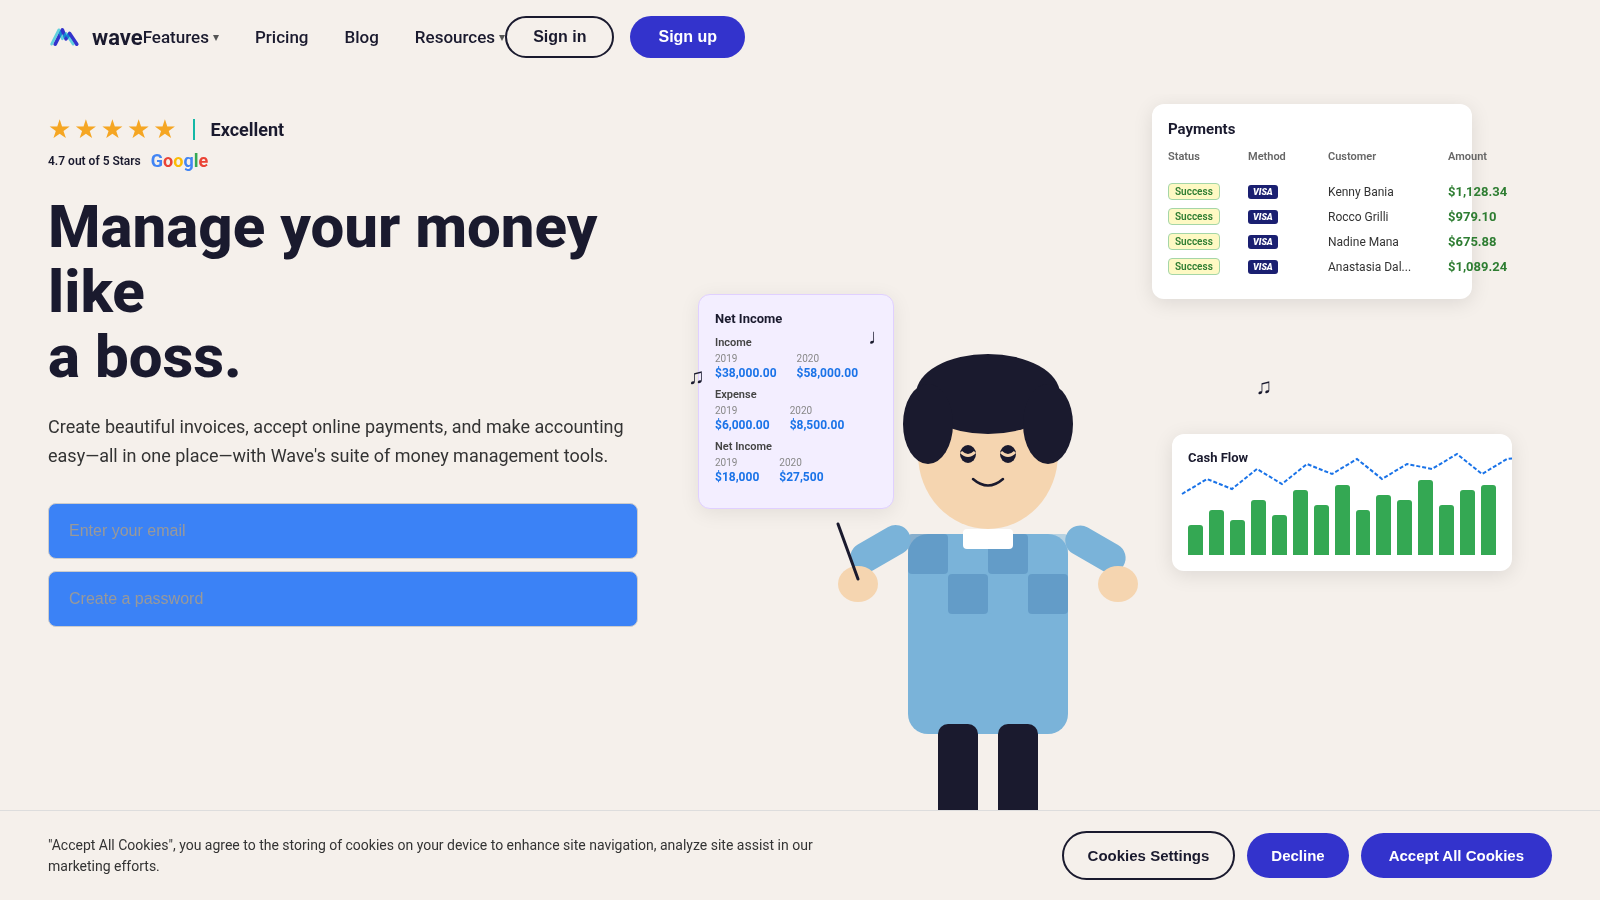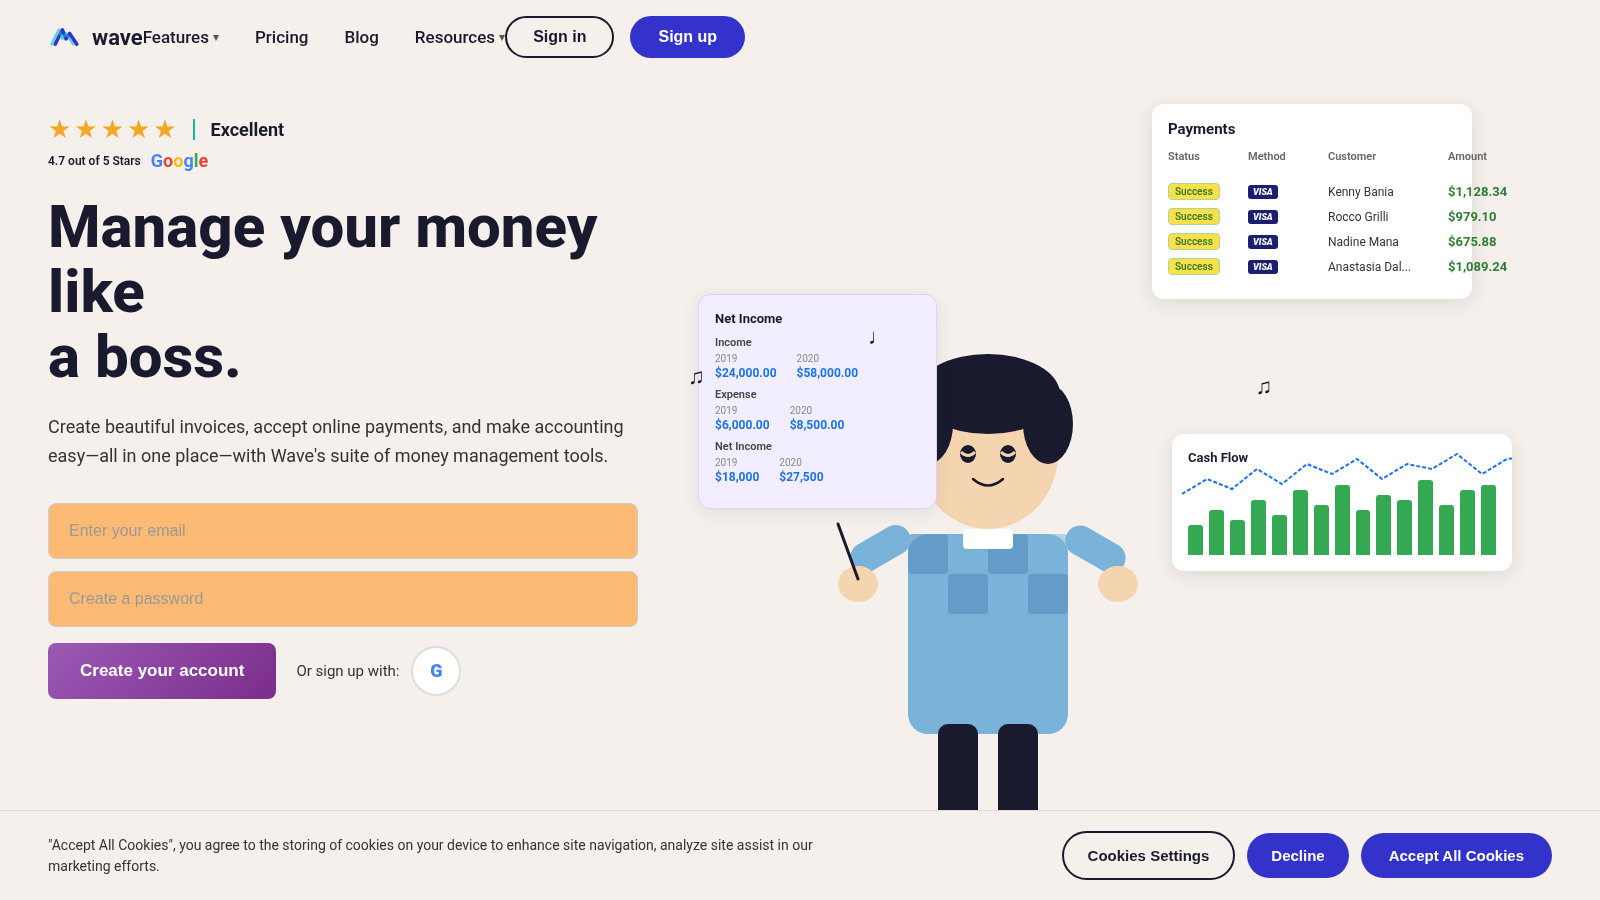--- a/index.html
+++ b/index.html
@@ -158,21 +158,21 @@
       gap: 12px;
       max-width: 590px;
     }
     .form-input {
       width: 100%;
       padding: 18px 20px;
       border: 1.5px solid #ccc;
       border-radius: 8px;
       font-size: 16px;
       color: #333;
-      background: #fdba74;
+      background: #3b82f6;
       outline: none;
     }
     .form-input::placeholder {
       color: #999;
     }
     .cta-row {
       display: flex;
       align-items: center;
       gap: 0;
       margin-top: 4px;
@@ -245,21 +245,21 @@
       margin-bottom: 20px;
     }
     .table-row-item {
       display: grid;
       grid-template-columns: 80px 80px 120px auto;
       align-items: center;
       margin-bottom: 8px;
       font-size: 12px;
     }
     .badge-success {
-      background: #fde047;
+      background: #fef9c3;
       color: #2e7d32;
       border: 1px solid #a5d6a7;
       border-radius: 4px;
       padding: 2px 6px;
       font-size: 10px;
       font-weight: 600;
       display: inline-block;
     }
     .method-visa {
       background: #1a1f71;
@@ -270,21 +270,21 @@
       font-weight: 900;
       font-style: italic;
       display: inline-block;
     }
     .amount-green { color: #2e7d32; font-weight: 700; font-size: 13px; }
 
     .card-income {
       position: absolute;
       top: 200px;
       left: 30px;
-      width: 239px;
+      width: 196px;
       background: #f3eeff;
       border-radius: 12px;
       box-shadow: 0 4px 20px rgba(0,0,0,0.08);
       padding: 16px;
       border: 1px solid #e0d0ff;
       z-index: 5;
     }
     .income-title { font-size: 13px; font-weight: 700; color: #1a1a2e; margin-bottom: 10px; }
     .income-section { margin-bottom: 8px; }
     .income-label { font-size: 11px; color: #444; font-weight: 600; margin-bottom: 4px; }
@@ -453,29 +453,20 @@
     <h1 class="headline">
       <span>Manage your money like</span><br>
       <span>a boss.</span>
     </h1>
 
     <p class="subtext">Create beautiful invoices, accept online payments, and make accounting easy—all in one place—with Wave's suite of money management tools.</p>
 
     <div class="form-group">
       <input class="form-input" type="email" placeholder="Enter your email" style="">
       <input class="form-input" type="password" placeholder="Create a password" style="">
-      <div class="cta-row">
-        <button class="btn-create">Create your account</button>
-        <div class="or-signup">
-          <span>Or sign up with:</span>
-          <div class="google-btn">
-            <span style="color:#4285F4;font-weight:900;font-size:18px;">G</span>
-          </div>
-        </div>
-      </div>
     </div>
   </div>
 
   <div class="right-panel">
 
     <div class="card-payments">
       <div class="card-title">Payments</div>
       <div class="table-header">
         <span>Status</span>
         <span>Method</span>
@@ -509,21 +500,21 @@
     </div>
 
     <div class="card-income">
       <div class="income-title">Net Income</div>
 
       <div class="income-section">
         <div class="income-label">Income</div>
         <div class="income-years">
           <div class="income-year-col">
             <div class="year">2019</div>
-            <div class="value">$24,000.00</div>
+            <div class="value">$38,000.00</div>
           </div>
           <div class="income-year-col">
             <div class="year">2020</div>
             <div class="value">$58,000.00</div>
           </div>
         </div>
       </div>
 
       <div class="income-section">
         <div class="income-label">Expense</div>

